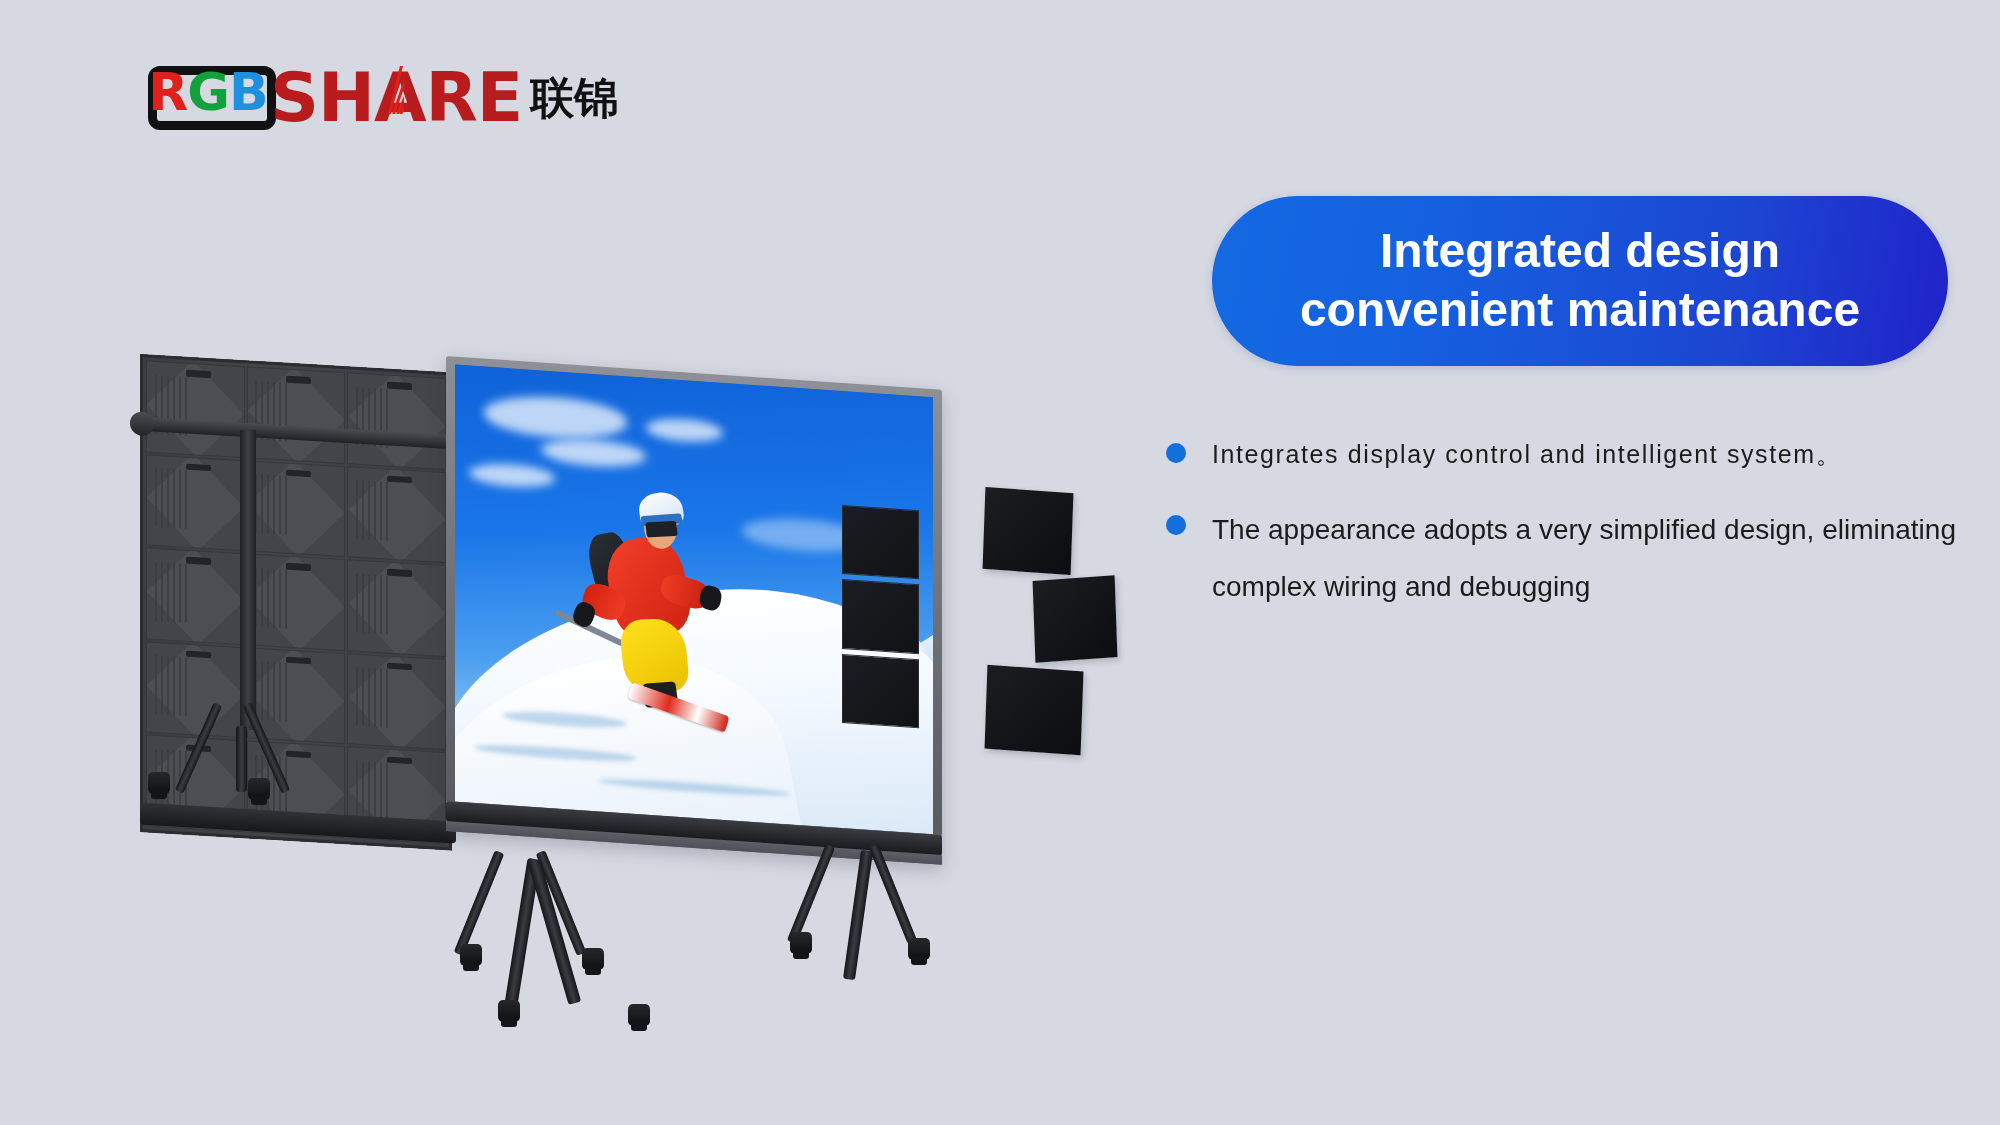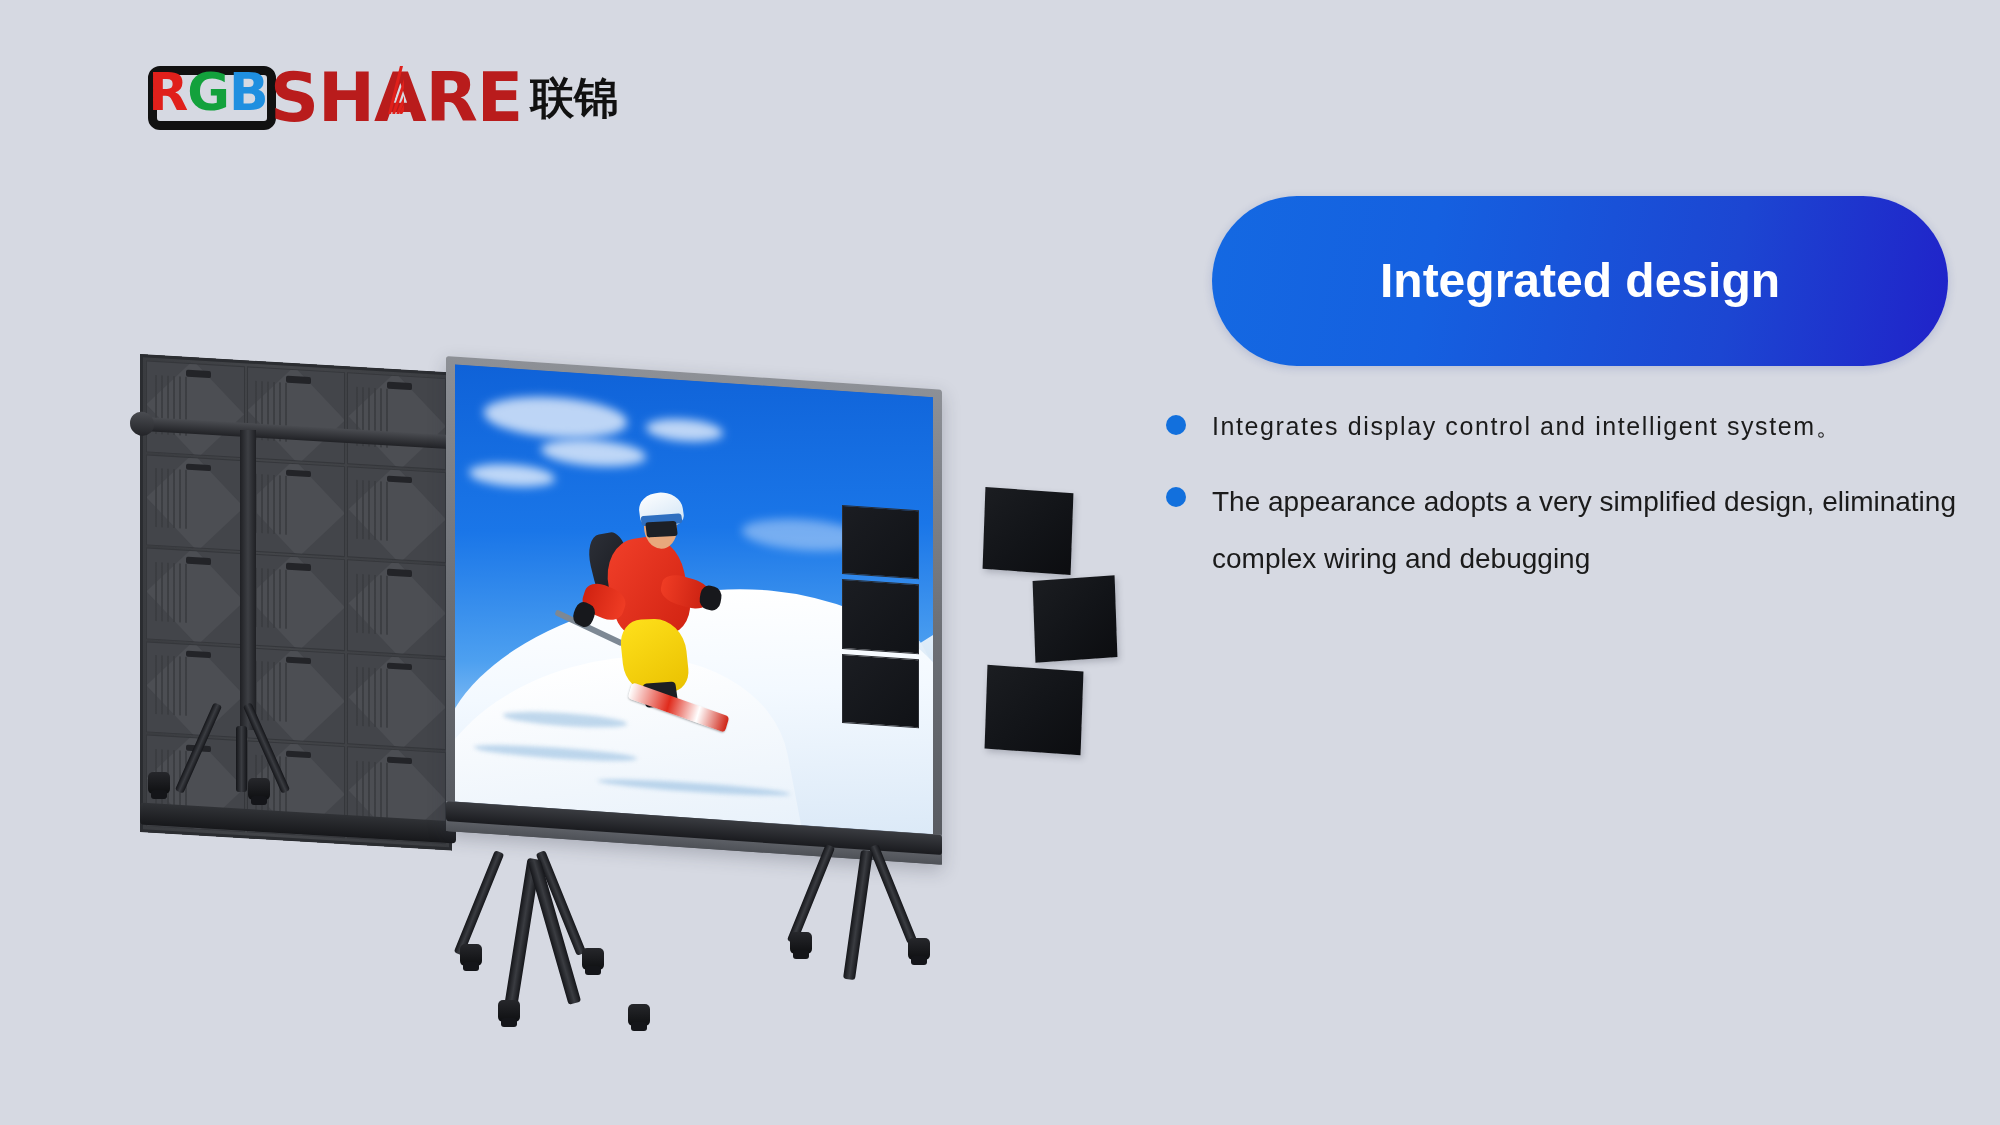--- a/index.html
+++ b/index.html
@@ -69,21 +69,21 @@
     box-shadow:0 2px 10px rgba(30,50,140,.18);
   }
   .banner .line{
     color:#fff; font-weight:bold; font-size:48px;
     font-family:"Liberation Sans", sans-serif;
     line-height:1.22; white-space:nowrap;
   }
 
   
   .bullets{
-    position:absolute; left:1166px; top:406px; width:830px;
+    position:absolute; left:1166px; top:434px; width:830px;
   }
   .bullet{
     display:flex; align-items:flex-start; margin-bottom:26px;
   }
   .dot{
     flex:0 0 auto; width:20px; height:20px; border-radius:50%;
     background:#1270dd; margin-top:9px; margin-right:26px;
   }
   .btxt{
     color:#1b1b1b; font-size:25px; line-height:1.62;
@@ -463,20 +463,21 @@
   <div class="caster" style="left:790px;top:932px"></div>
   <div class="caster" style="left:908px;top:938px"></div>
 
   <div class="float-mod fm1"></div>
   <div class="float-mod fm2"></div>
   <div class="float-mod fm3"></div>
 </div>
 
 <div class="banner">
   <div class="line">Integrated design</div>
+  <div class="line">convenient maintenance</div>
 </div>
 
 <div class="bullets">
   <div class="bullet b1">
     <span class="dot"></span>
     <span class="btxt">Integrates display control and intelligent system。</span>
   </div>
   <div class="bullet b2">
     <span class="dot"></span>
     <span class="btxt">The appearance adopts a very simplified design, eliminating complex wiring and debugging</span>

